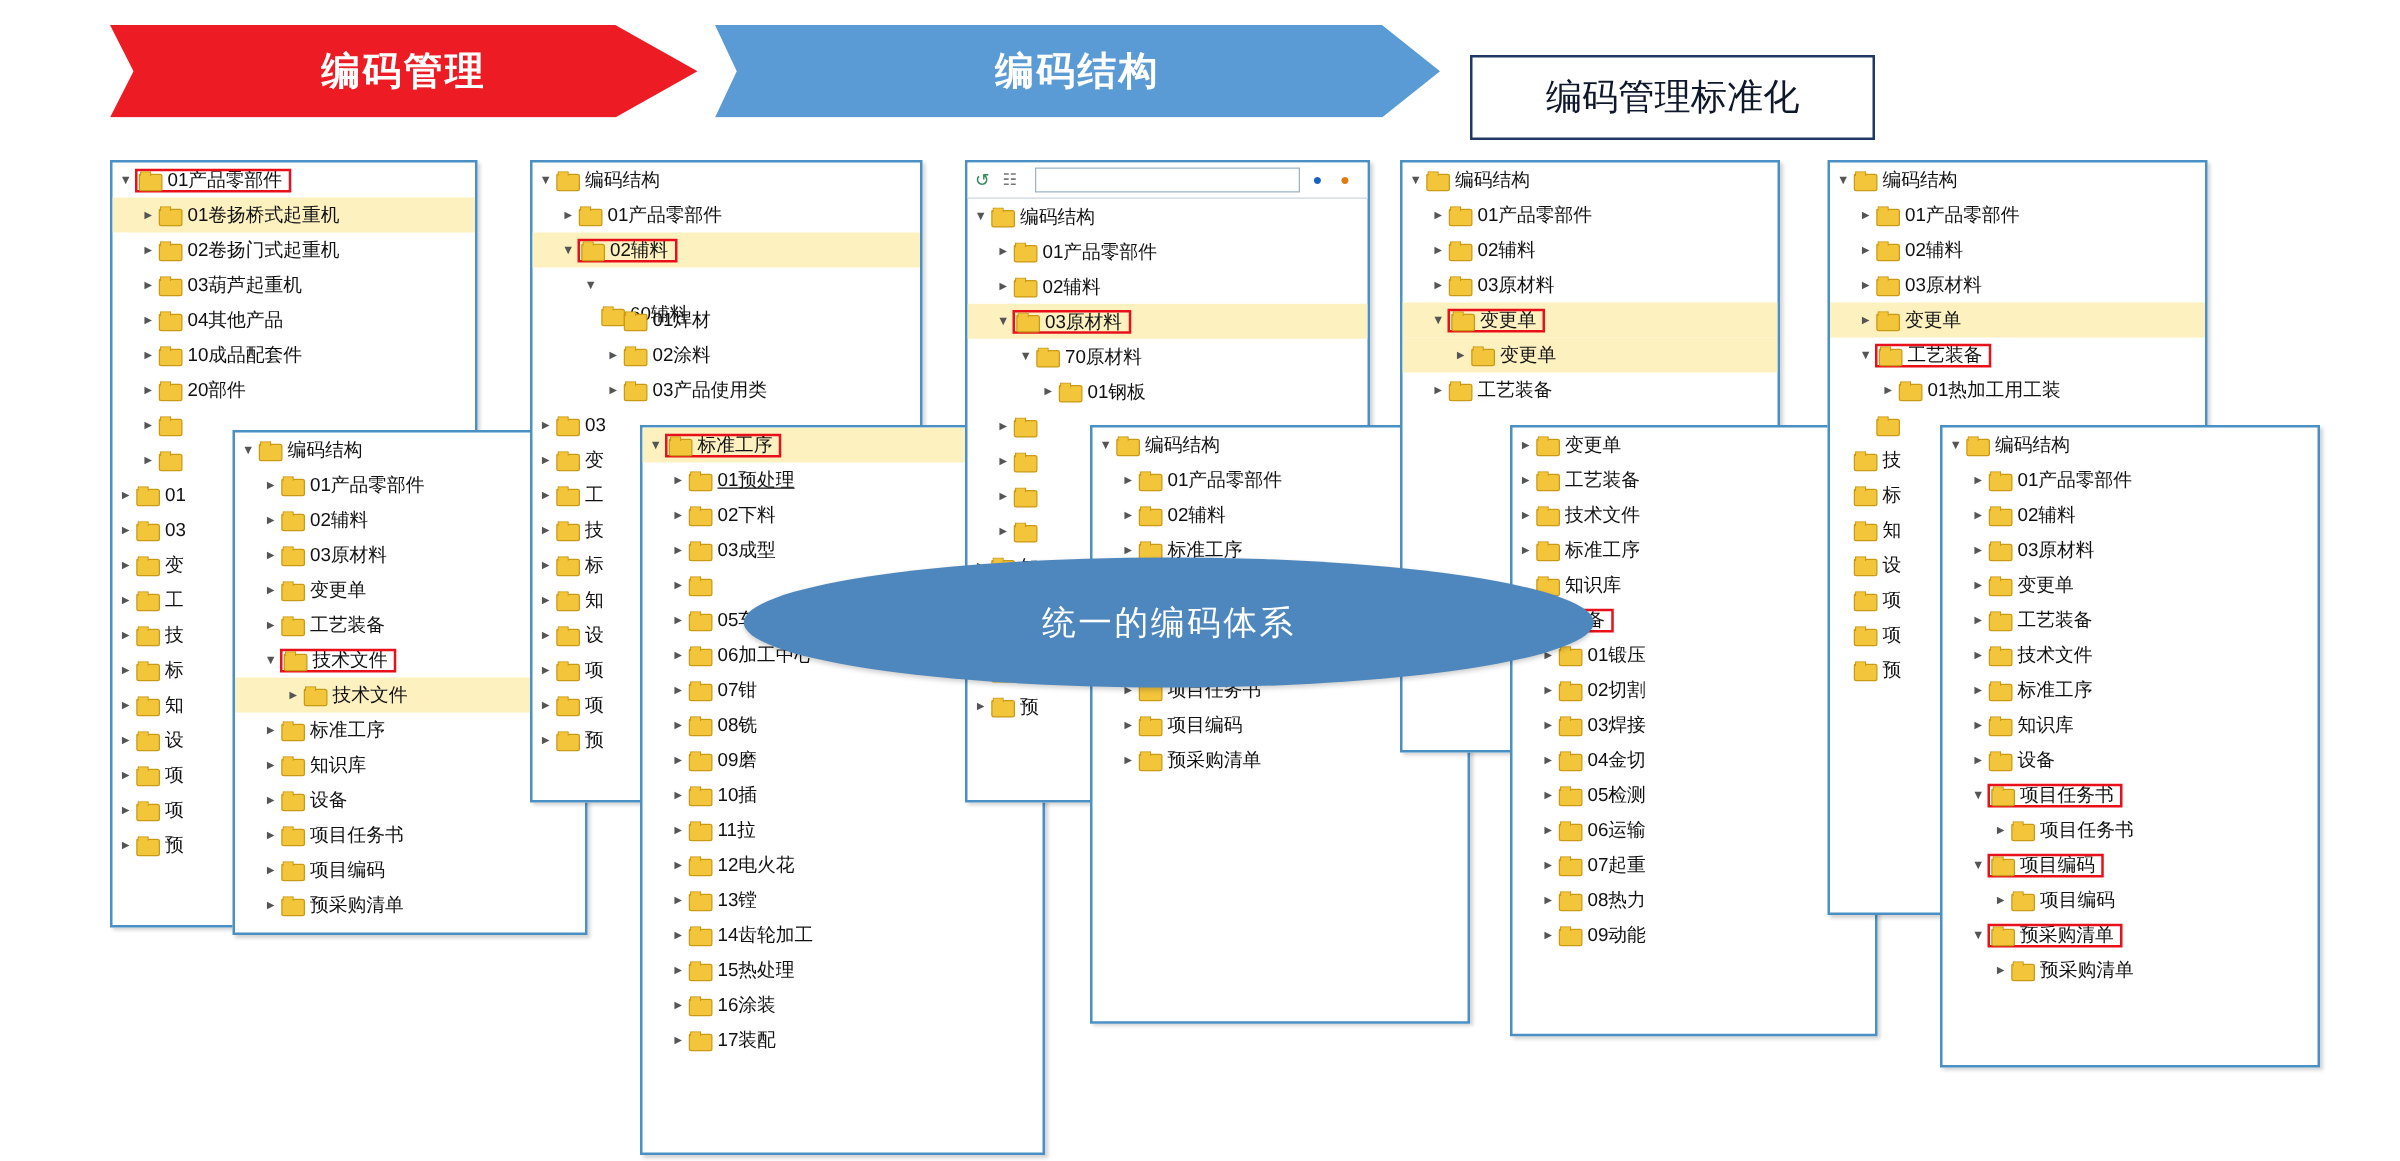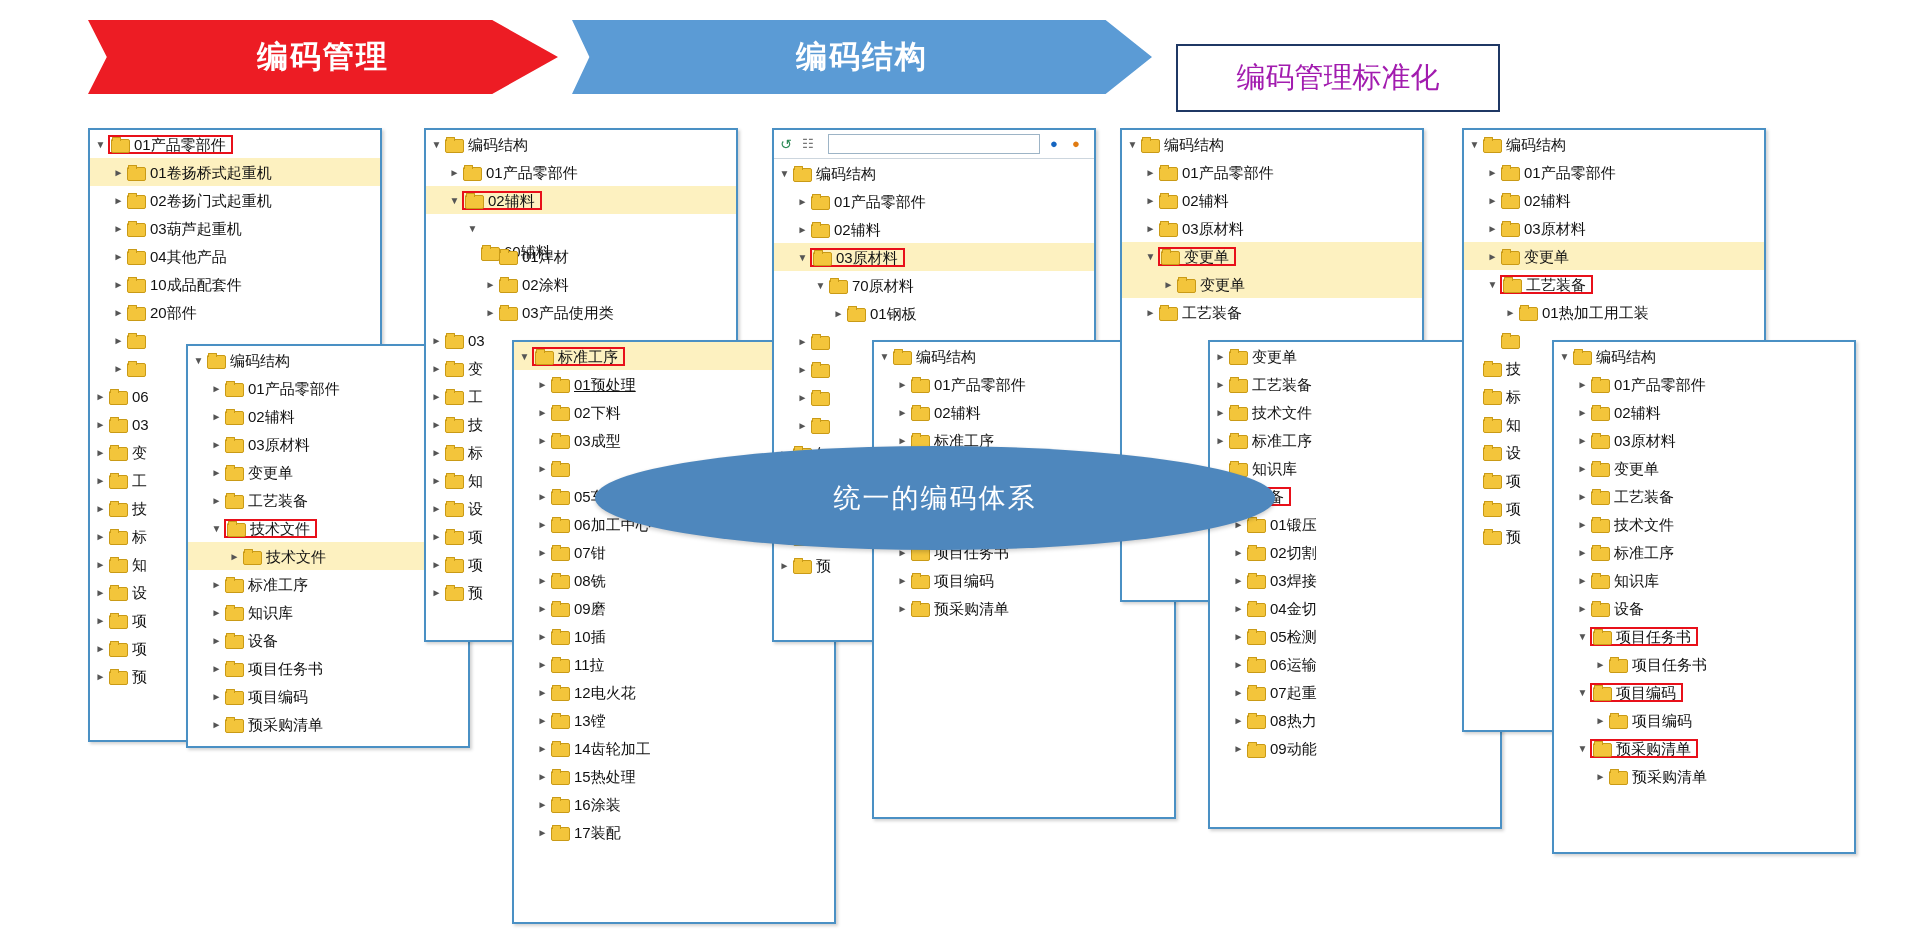--- a/index.html
+++ b/index.html
@@ -23,21 +23,21 @@
     clip-path:polygon(0 0, 86% 0, 100% 50%, 86% 100%, 0 100%, 4% 50%);
   }
   .chev.blue{
     left:572px;width:580px;background:#5B9BD5;
     clip-path:polygon(0 0, 92% 0, 100% 50%, 92% 100%, 0 100%, 3% 50%);
   }
   .boxlabel{
     position:absolute;top:24px;height:64px;
     border:2px solid #1F3864;background:#ffffff;
     display:flex;align-items:center;justify-content:center;
-    font-size:29px;color:#a21caf;
+    font-size:29px;color:#0f172a;
   }
   .boxlabel.b1{left:1176px;width:320px;}
   .boxlabel.b2{left:1524px;width:320px;}
 
   
   .panel{
     position:absolute;
     background:#ffffff;
     border:2px solid #4A90C4;
     box-shadow:2px 2px 3px rgba(0,0,0,0.18);
@@ -164,21 +164,21 @@
       <span class="tri">►</span>
       <span style="display: flex; align-items: center;">
         <span class="folder"></span>
         <span class="lbl"></span>
       </span>
     </div>
     <div class="row" style="padding-left: 4px;">
       <span class="tri">►</span>
       <span style="display: flex; align-items: center;">
         <span class="folder"></span>
-        <span class="lbl">06</span>
+        <span class="lbl">01</span>
       </span>
     </div>
     <div class="row" style="padding-left: 4px;">
       <span class="tri">►</span>
       <span style="display: flex; align-items: center;">
         <span class="folder"></span>
         <span class="lbl">03</span>
       </span>
     </div>
     <div class="row" style="padding-left: 4px;">
@@ -932,21 +932,21 @@
     </div>
     <div class="row" style="padding-left: 22px;">
       <span class="tri">►</span>
       <span style="display: flex; align-items: center;">
         <span class="folder"></span>
         <span class="lbl">08热力</span>
       </span>
     </div>
     <div class="row" style="padding-left: 22px;">
       <span class="tri">►</span>
-      <span style="display: flex; align-items: flex-end;">
+      <span style="display: flex; align-items: flex-start;">
         <span class="folder"></span>
         <span class="lbl">09动能</span>
       </span>
     </div>
   </div>
 
 <div class="panel" style="left:1462px;top:128px;width:300px;height:600px;">
     <div class="row" style="padding-left: 4px;">
       <span class="tri">▼</span>
       <span style="display: flex; align-items: center;">

